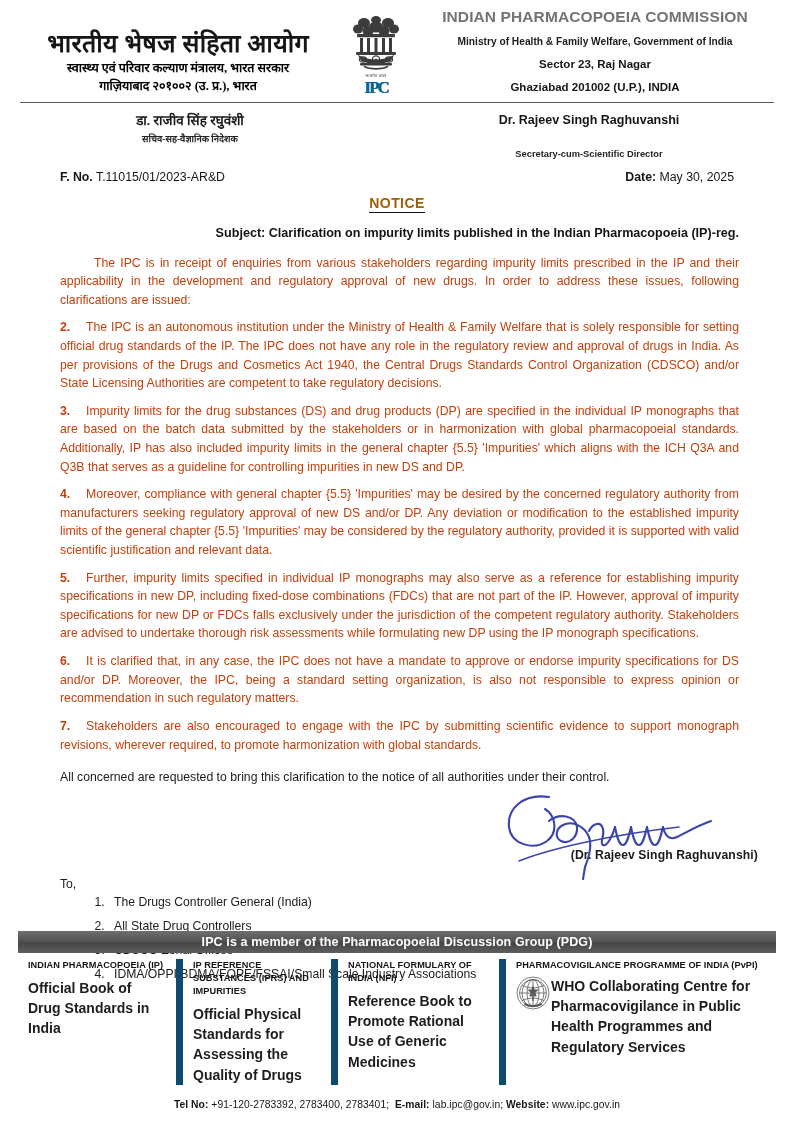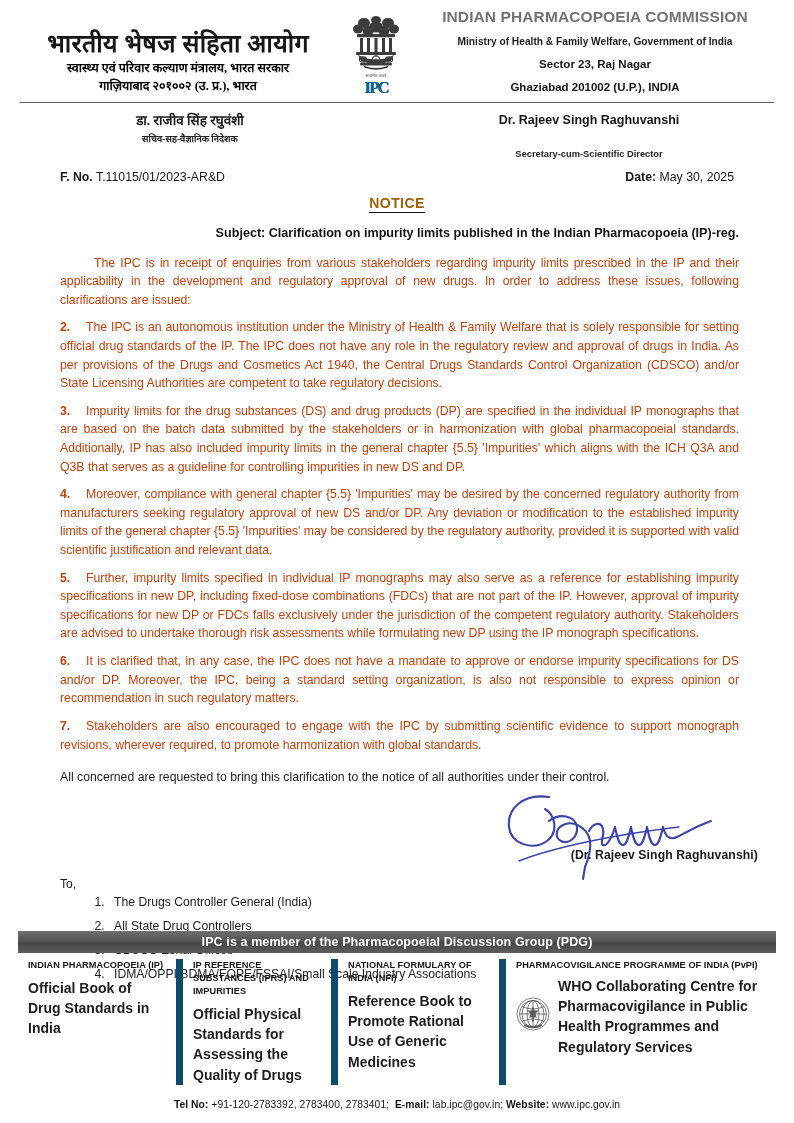--- a/index.html
+++ b/index.html
@@ -274,21 +274,21 @@
     line-height: 1.42;
     letter-spacing: .05px;
   }
   .fc-desc {
     font-size: 14px;
     font-weight: 700;
     color: #1d1d1d;
     line-height: 1.45;
     margin-top: 6px;
   }
-  .who-row { display: flex; align-items: center; gap: 8px; margin-top: 4px; }
+  .who-row { display: flex; gap: 1px; margin-top: 4px; }
   .who-logo { flex: 0 0 auto; }
   .contact-line {
     text-align: center;
     font-size: 10.3px;
     color: #161616;
     padding: 14px 0 13px 0;
     letter-spacing: .05px;
   }
   .contact-line b { font-weight: 700; }
 </style>

